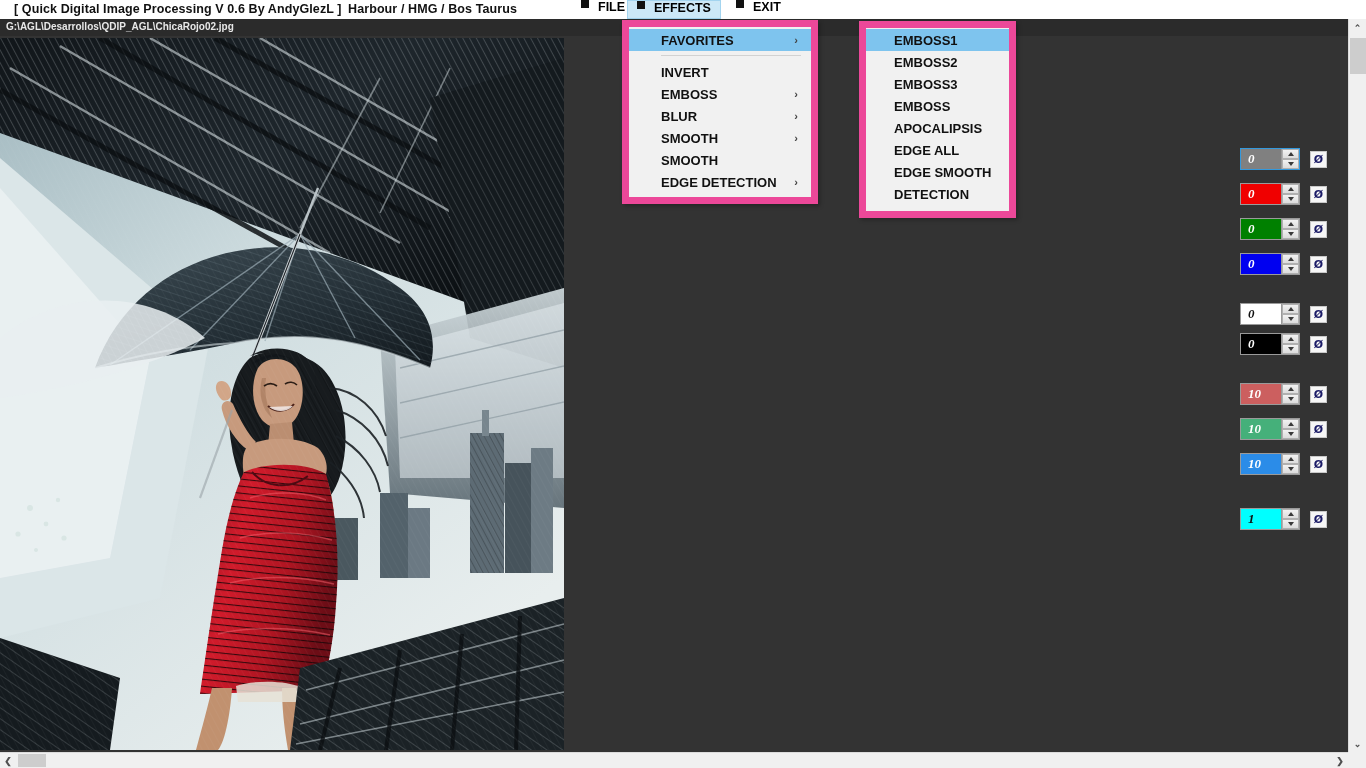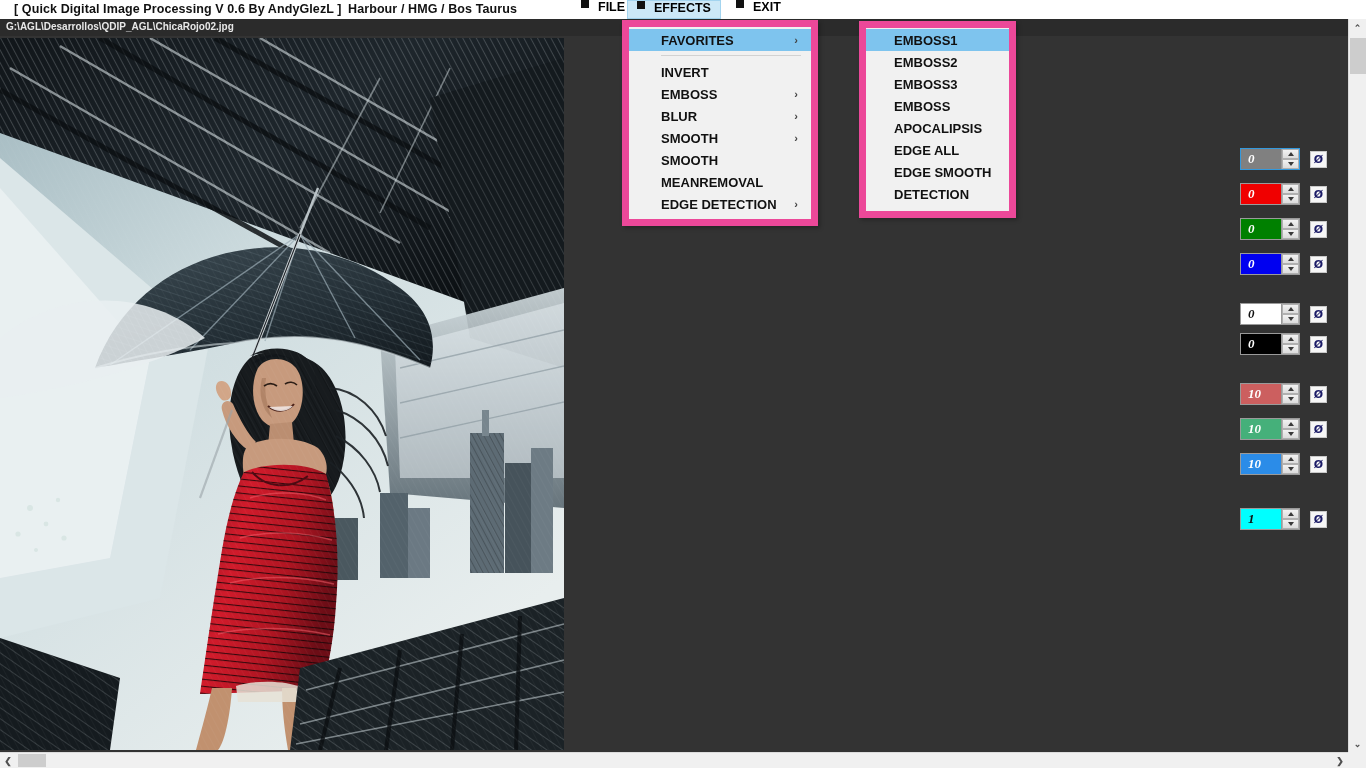--- a/index.html
+++ b/index.html
@@ -624,23 +624,20 @@
         <span class="arrow">›</span>
       </div>
       <div class="mi">
         <span>SMOOTH</span>
         <span class="arrow">›</span>
       </div>
       <div class="mi">
         <span>SMOOTH</span>
       </div>
       <div class="mi">
-        <span>MEANREMOVAL</span>
-      </div>
-      <div class="mi">
         <span>EDGE DETECTION</span>
         <span class="arrow">›</span>
       </div>
     </div>
 
   <div class="menupanel" id="favorites-menu">
   <div class="mi sel">
         <span>EMBOSS1</span>
       </div>
       <div class="mi">

